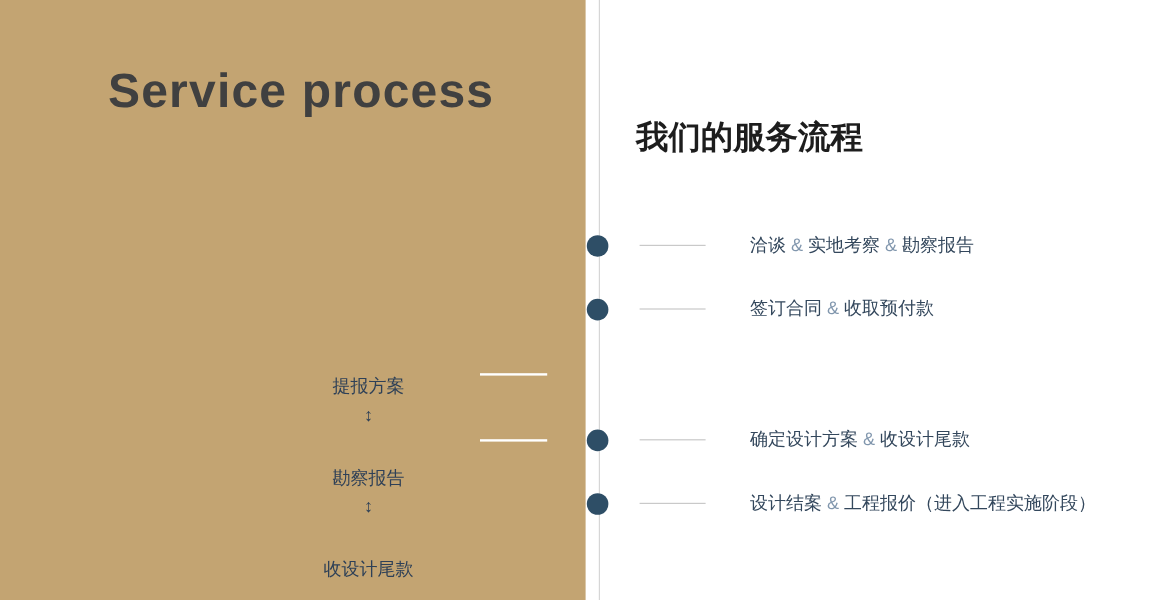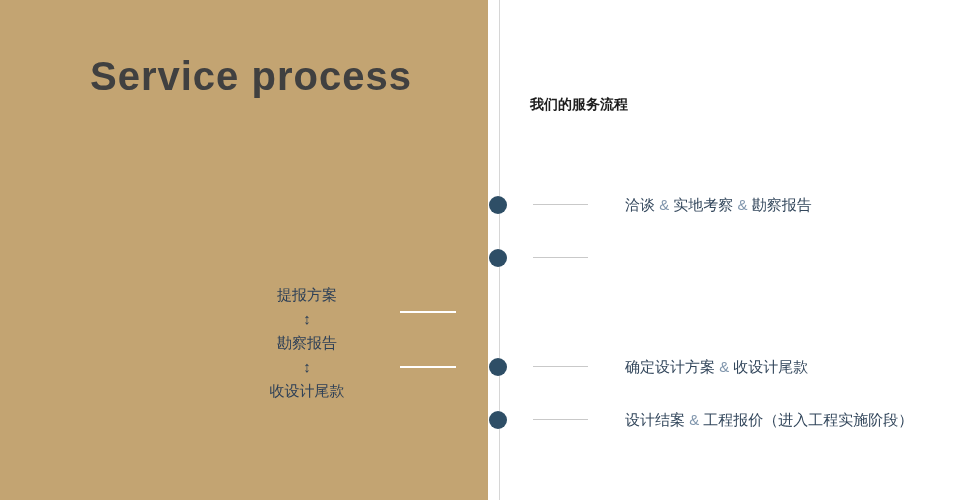--- a/index.html
+++ b/index.html
@@ -16,21 +16,21 @@
     position:absolute;left:90px;top:40px;
     font-size:40px;font-weight:700;color:#404040;letter-spacing:1px;margin-top:14px;
   }
   
   .v-divider{
     position:absolute;left:499px;top:0;width:1px;height:500px;background:#d6d6d6;
   }
   
   .cn-heading{
     position:absolute;left:530px;top:96px;
-    font-size:14px;font-weight:bold;color:#1d1d1d;
+    font-size:27px;font-weight:bold;color:#1d1d1d;
   }
   
   .t-row{position:absolute;left:0;width:868px;height:18px;}
   .t-row.r0{top:196px}
   .t-row.r1{top:249px}
   .t-row.r2{top:303px}
   .t-row.r3{top:358px}
   .t-row.r4{top:411px}
   .t-dot{
     position:absolute;left:489px;top:0;width:18px;height:18px;border-radius:50%;
@@ -42,21 +42,21 @@
   .t-text{
     position:absolute;left:625px;top:0;line-height:18px;
     font-size:15px;color:#33475c;white-space:nowrap;
   }
   .amp{color:#8096ad;}
   
   .left-flow{
     position:absolute;left:260px;top:285px;width:94px;text-align:center;
     color:#2e4057;
   }
-  .lf-step{font-size:15px;line-height:20px;height:20px;}
+  .lf-step{font-size:15px;line-height:20px;height:20px;margin-top:28px;}
   .lf-arrow{font-size:15px;line-height:28px;height:28px;color:#2e4057;}
   
   .white-line{position:absolute;width:56px;height:2px;background:#ffffff;left:400px;}
   .white-line.w0{top:311px}
   .white-line.w1{top:366px}
 </style>
 </head>
 <body>
 
 <div id="stage">
@@ -81,20 +81,21 @@
   <div class="white-line w1"></div>
 
   <div class="t-row r0">
     <span class="t-dot"></span>
     <span class="t-conn"></span>
     <span class="t-text amp-style">洽谈 <span class="amp">&amp;</span> 实地考察 <span class="amp">&amp;</span> 勘察报告</span>
   </div>
   <div class="t-row r1">
     <span class="t-dot"></span>
     <span class="t-conn"></span>
+    <span class="t-text amp-style">签订合同 <span class="amp">&amp;</span> 收取预付款</span>
   </div>
   <div class="t-row r4">
     <span class="t-dot"></span>
     <span class="t-conn"></span>
     <span class="t-text amp-style">设计结案 <span class="amp">&amp;</span> 工程报价（进入工程实施阶段）</span>
   </div>
   <div class="t-row r3">
     <span class="t-dot"></span>
     <span class="t-conn"></span>
     <span class="t-text amp-style">确定设计方案 <span class="amp">&amp;</span> 收设计尾款</span>

